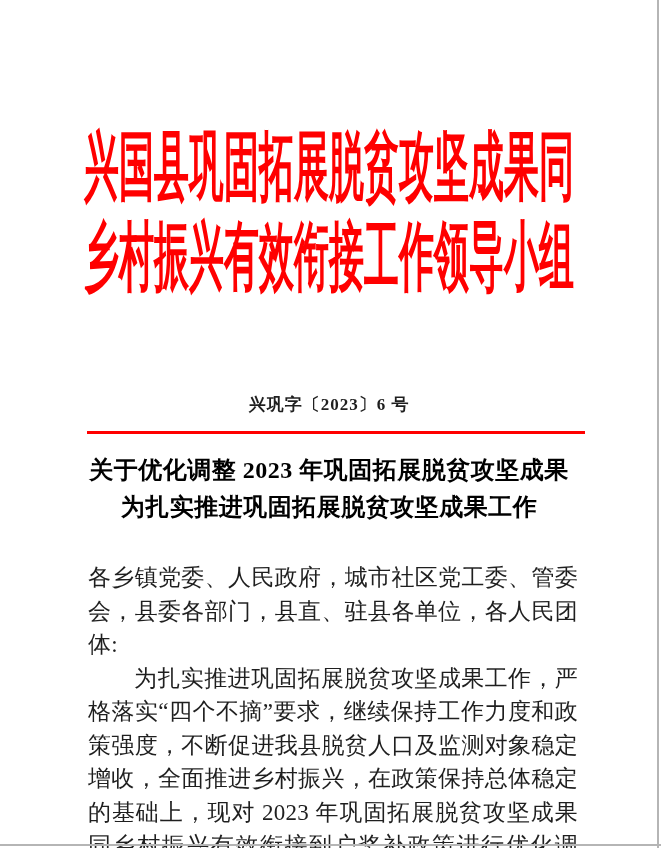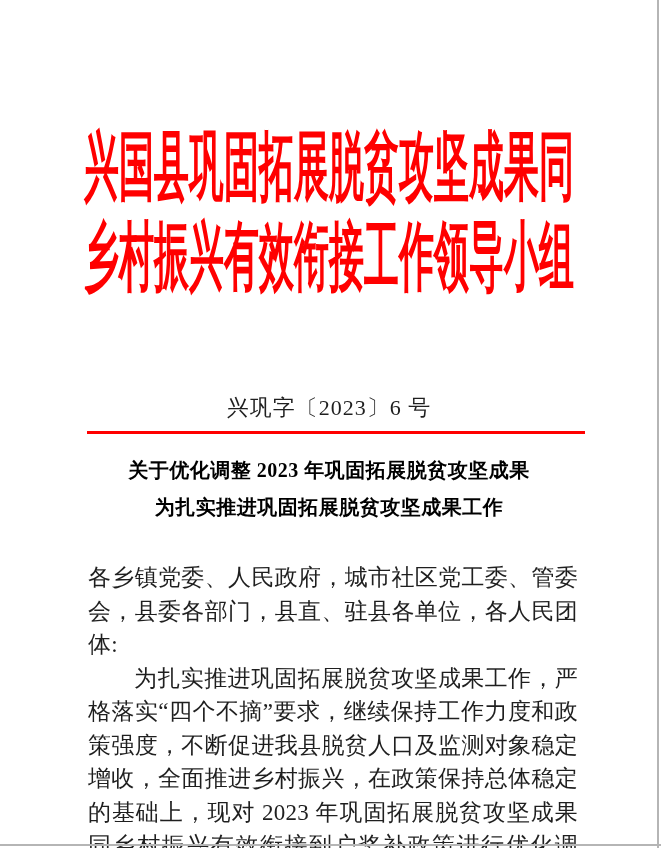--- a/index.html
+++ b/index.html
@@ -23,36 +23,37 @@
     letter-spacing: 0px;
     transform: scaleY(2.15);
     transform-origin: 50% 0;
     white-space: nowrap;
   }
   .doc-number {
     position: absolute;
     top: 393px; left: 0; right: 3px;
     text-align: center;
     color: #1f1f1f;
-    font-size: 22px;
+    font-size: 17px;
     letter-spacing: 1px;
+    font-weight: bold;
   }
   .red-rule {
     position: absolute;
     top: 431px; left: 87px;
     width: 498px; height: 3px;
     background: var(--accent, #ff0000);
   }
   .doc-title {
     position: absolute;
     top: 452px; left: 0; right: 3px;
     margin: 0;
     text-align: center;
     color: #000000;
-    font-size: 20px;
+    font-size: 24px;
     line-height: 37px;
     font-weight: bold;
     letter-spacing: 0.5px;
   }
   .body-text {
     position: absolute;
     top: 561px; left: 88px;
     width: 490px;
     color: #1f1f1f;
     font-size: 23px;

